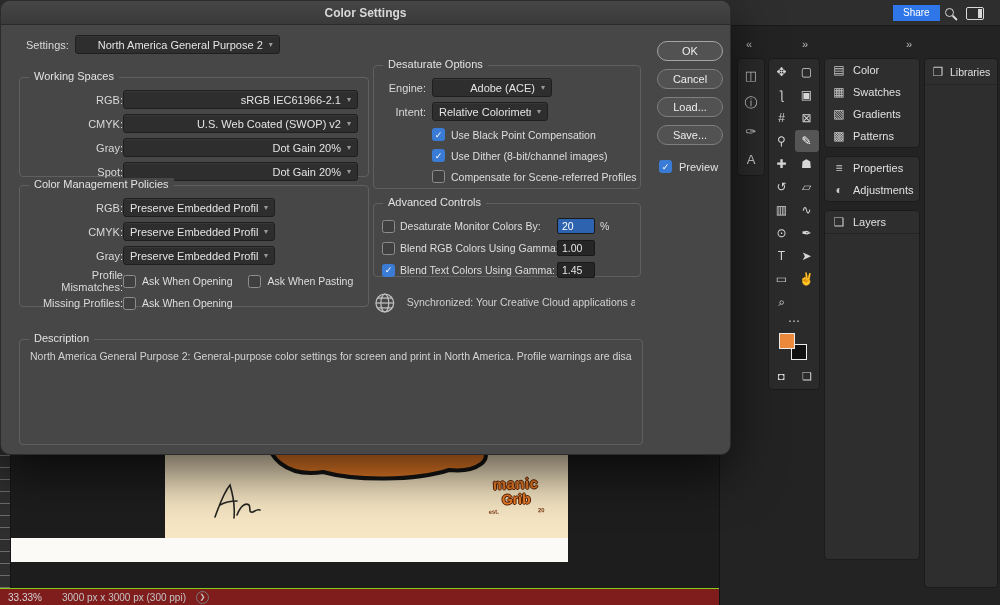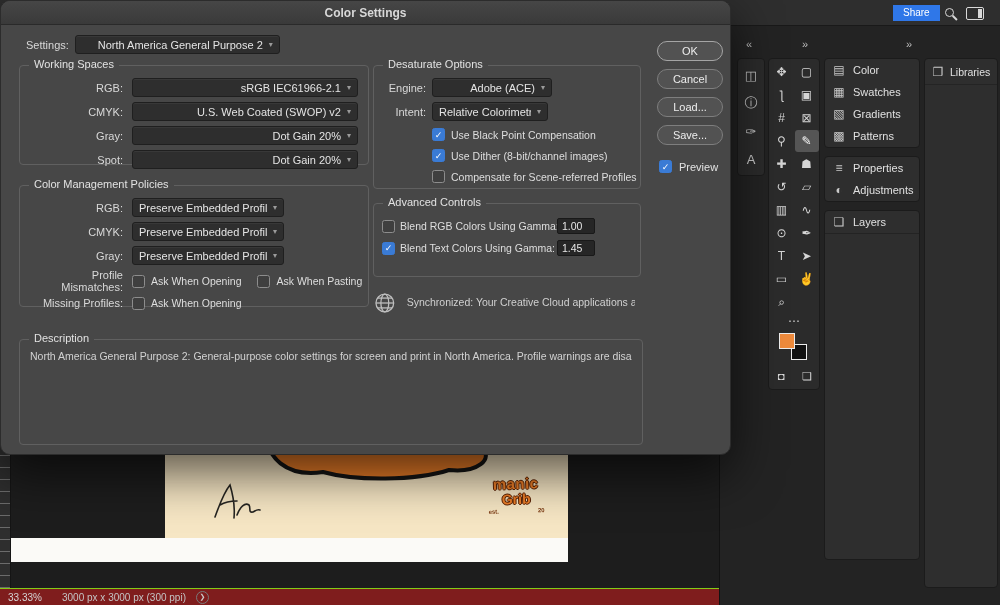--- a/index.html
+++ b/index.html
@@ -63,21 +63,21 @@
 
   .libpanel{position:absolute;left:924px;top:58px;width:74px;height:530px;background:#2e2e2e;border:1px solid #1b1b1b;border-radius:4px}
   .libhead{height:26px;display:flex;align-items:center;gap:5px;padding-left:6px;font-size:10.5px;color:#e0e0e0;border-bottom:1px solid #242424}
 
   
   .dialog{position:absolute;left:0;top:0;width:731px;height:455px;background:#474747;border:1px solid #2c2c2c;
           border-radius:10px;box-shadow:0 18px 50px rgba(0,0,0,.65);z-index:10}
   .dlg-title{height:24px;background:linear-gradient(#464646,#3a3a3a);border-bottom:1px solid #2a2a2a;border-radius:9px 9px 0 0;
              display:flex;align-items:center;justify-content:center;color:#d8d8d8;font-size:12px;font-weight:bold}
   .flabel{font-size:11px;color:#d9d9d9;text-align:right}
-  .w95{width:95px;flex:none;margin-right:9px}
+  .w95{width:95px;flex:none;margin-right:0}
   .w44{width:44px;flex:none;margin-right:6px}
   .dd{display:flex;align-items:center;justify-content:flex-end;background:#2e2e2e;border:1px solid #1f1f1f;border-radius:3px;
       height:19px;padding:0 6px;color:#e4e4e4;font-size:11px;box-shadow:inset 0 1px 0 rgba(255,255,255,.05)}
   .ddv{white-space:nowrap;overflow:hidden}
   .car{color:#9a9a9a;font-size:8px;margin-left:6px;flex:none}
   .grow{flex:1}
   .w152{width:152px;flex:none}
   .gbox{position:absolute;border:1px solid #606060;border-radius:4px}
   .legend{position:absolute;top:-8px;left:9px;background:#474747;padding:0 5px;font-size:11px;color:#e2e2e2;white-space:nowrap}
   .rows{position:absolute;left:8px;right:10px;top:12px}
@@ -233,21 +233,21 @@
   <div class="dlg-title">Color Settings</div>
 
   <div class="settings-row">
     <span class="flabel">Settings:</span>
     <div class="dd settingsdd">
       <span class="ddv">North America General Purpose 2</span>
       <span class="car">▾</span>
     </div>
   </div>
 
-  <div class="gbox" style="left:18px;top:64px;width:350px;height:100px">
+  <div class="gbox" style="left:18px;top:76px;width:350px;height:100px">
     <span class="legend">Working Spaces</span>
     <div class="rows">
         <div class="frow">
           <span class="flabel w95">RGB:</span>
           <div class="dd grow">
             <span class="ddv">sRGB IEC61966-2.1</span>
             <span class="car">▾</span>
           </div>
         </div>
         <div class="frow">
@@ -345,20 +345,26 @@
             <span class="cb"></span>
             <span class="cblabel">Compensate for Scene-referred Profiles</span>
           </div>
         </div>
     </div>
   </div>
 
   <div class="gbox" style="left:372px;top:202px;width:268px;height:74px">
     <span class="legend">Advanced Controls</span>
     <div class="rows">
+        <div class="advrow">
+          <span class="cb"></span>
+          <span class="advlabel">Desaturate Monitor Colors By:</span>
+          <span class="field sel">20</span>
+          <span class="suffix">%</span>
+        </div>
         <div class="advrow">
           <span class="cb"></span>
           <span class="advlabel">Blend RGB Colors Using Gamma:</span>
           <span class="field">1.00</span>
         </div>
         <div class="advrow">
           <span class="cb on">✓</span>
           <span class="advlabel">Blend Text Colors Using Gamma:</span>
           <span class="field">1.45</span>
         </div>

